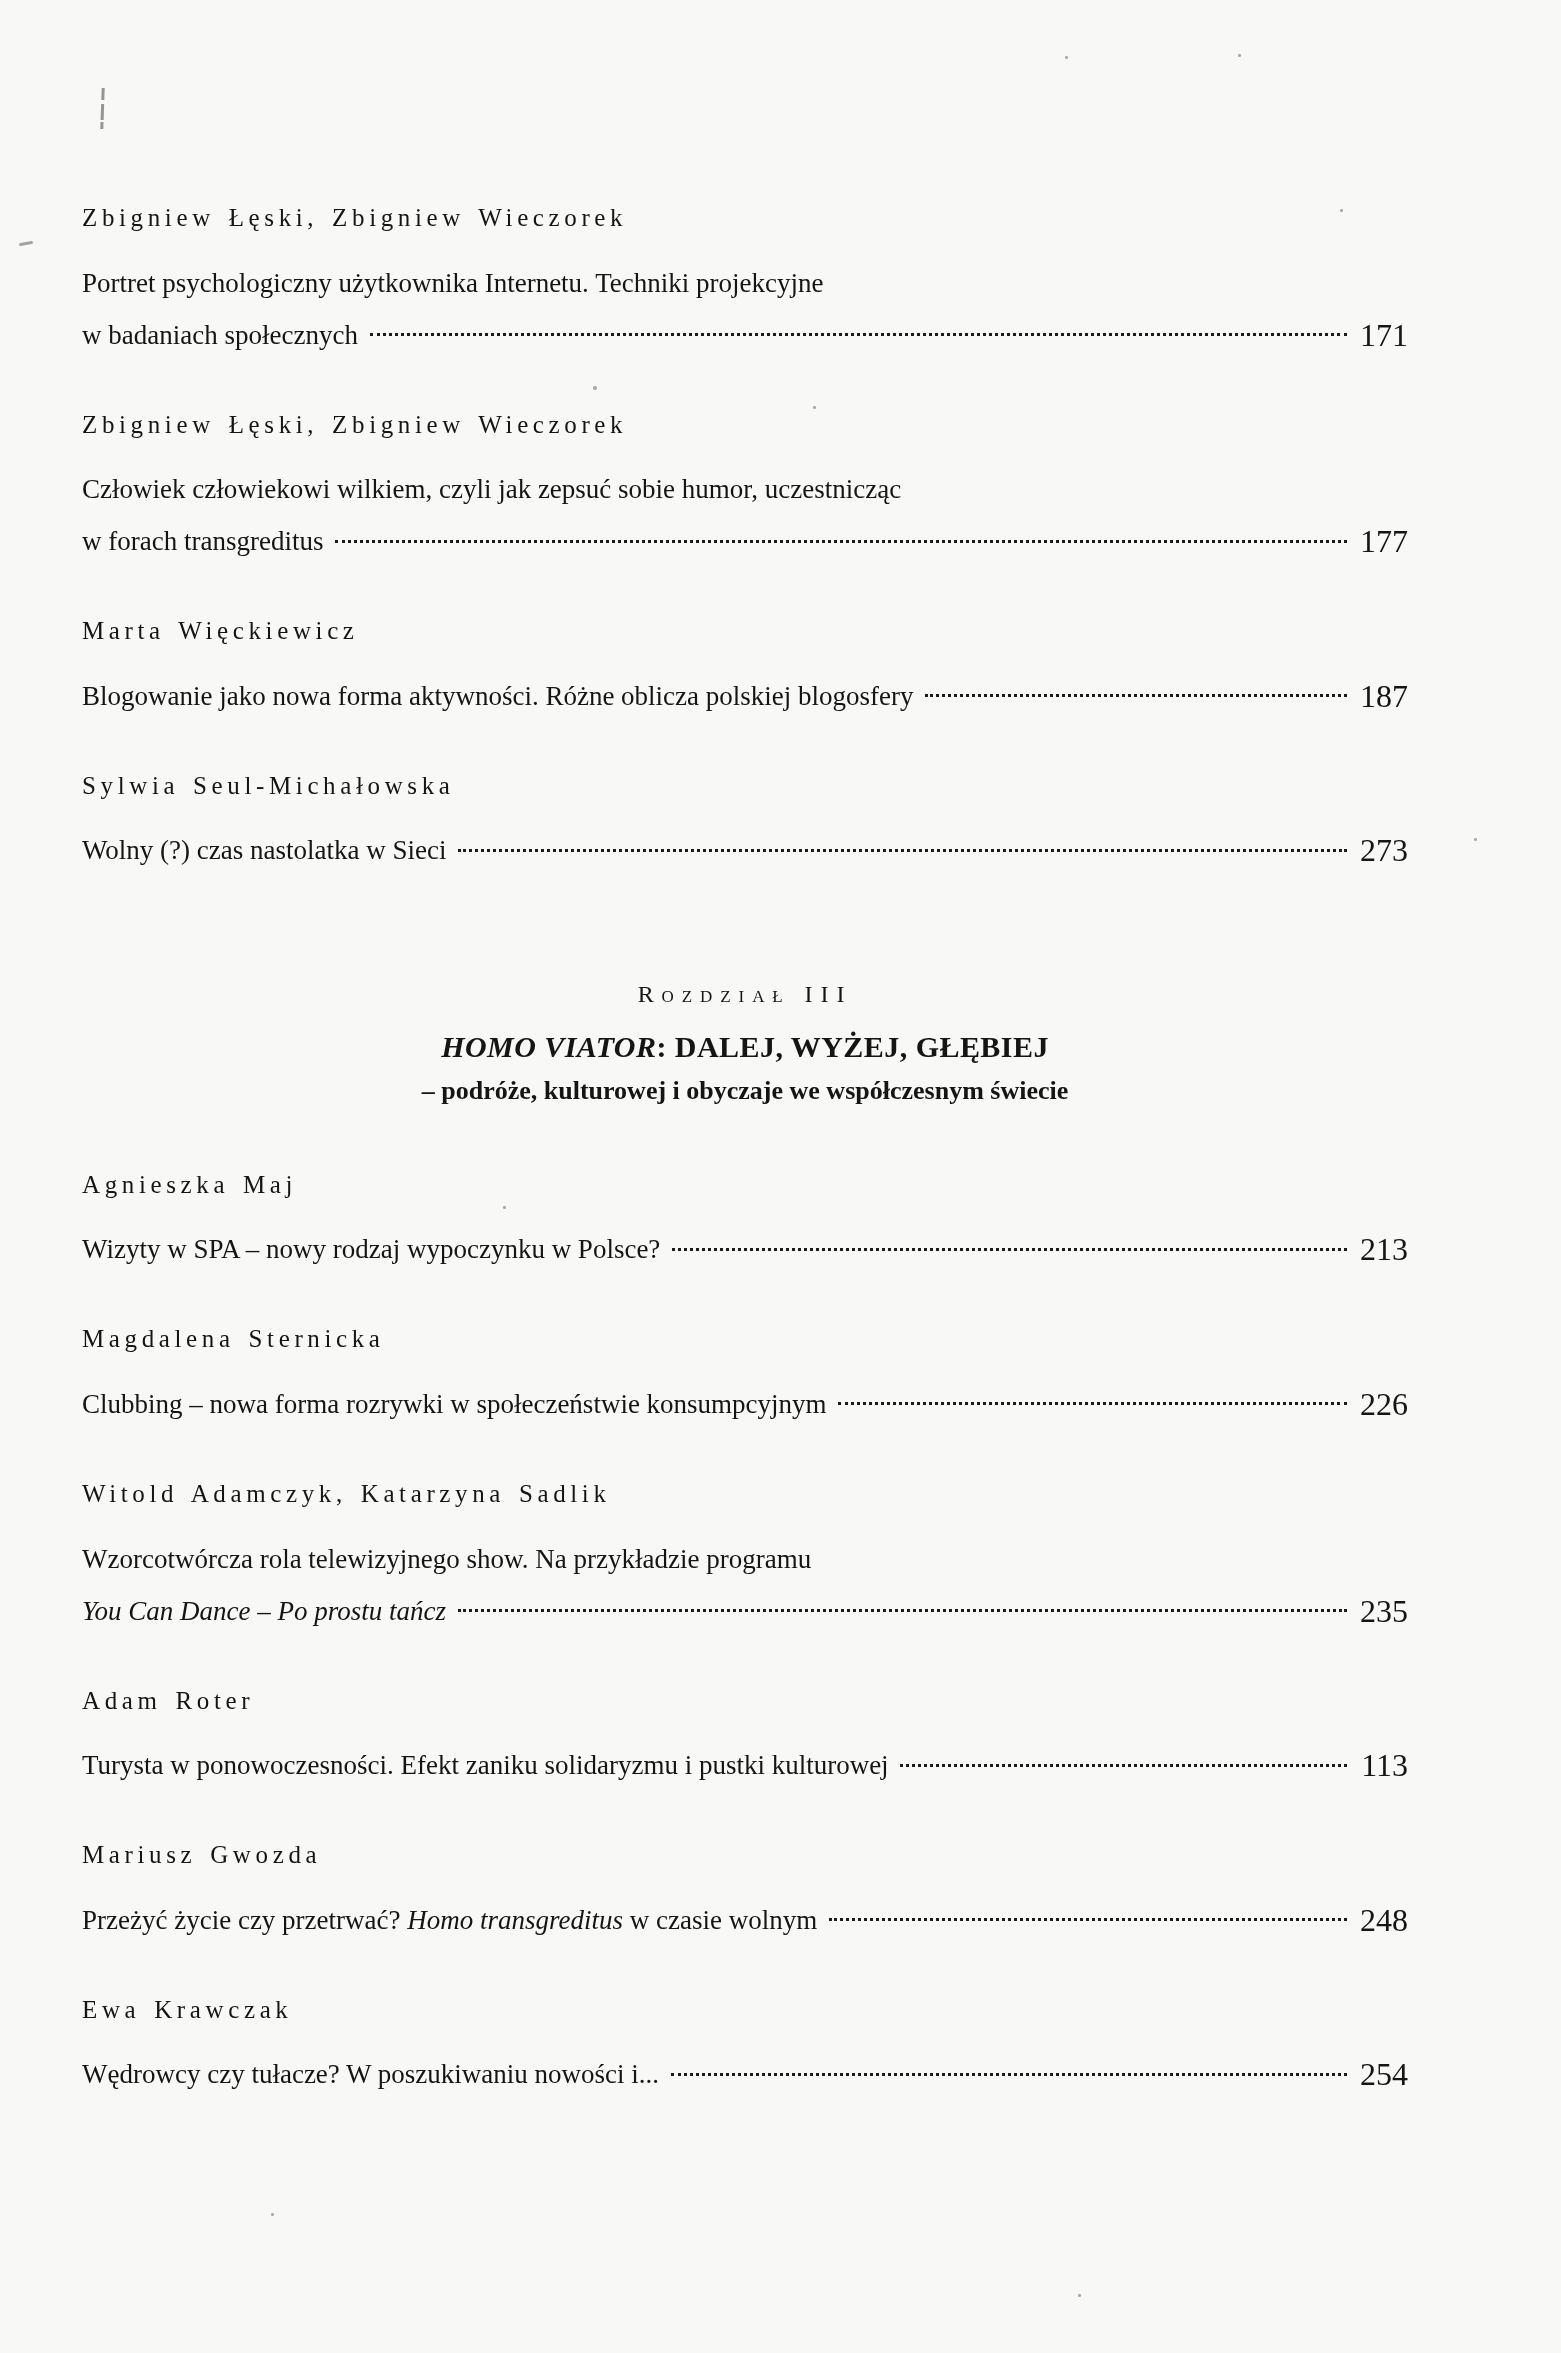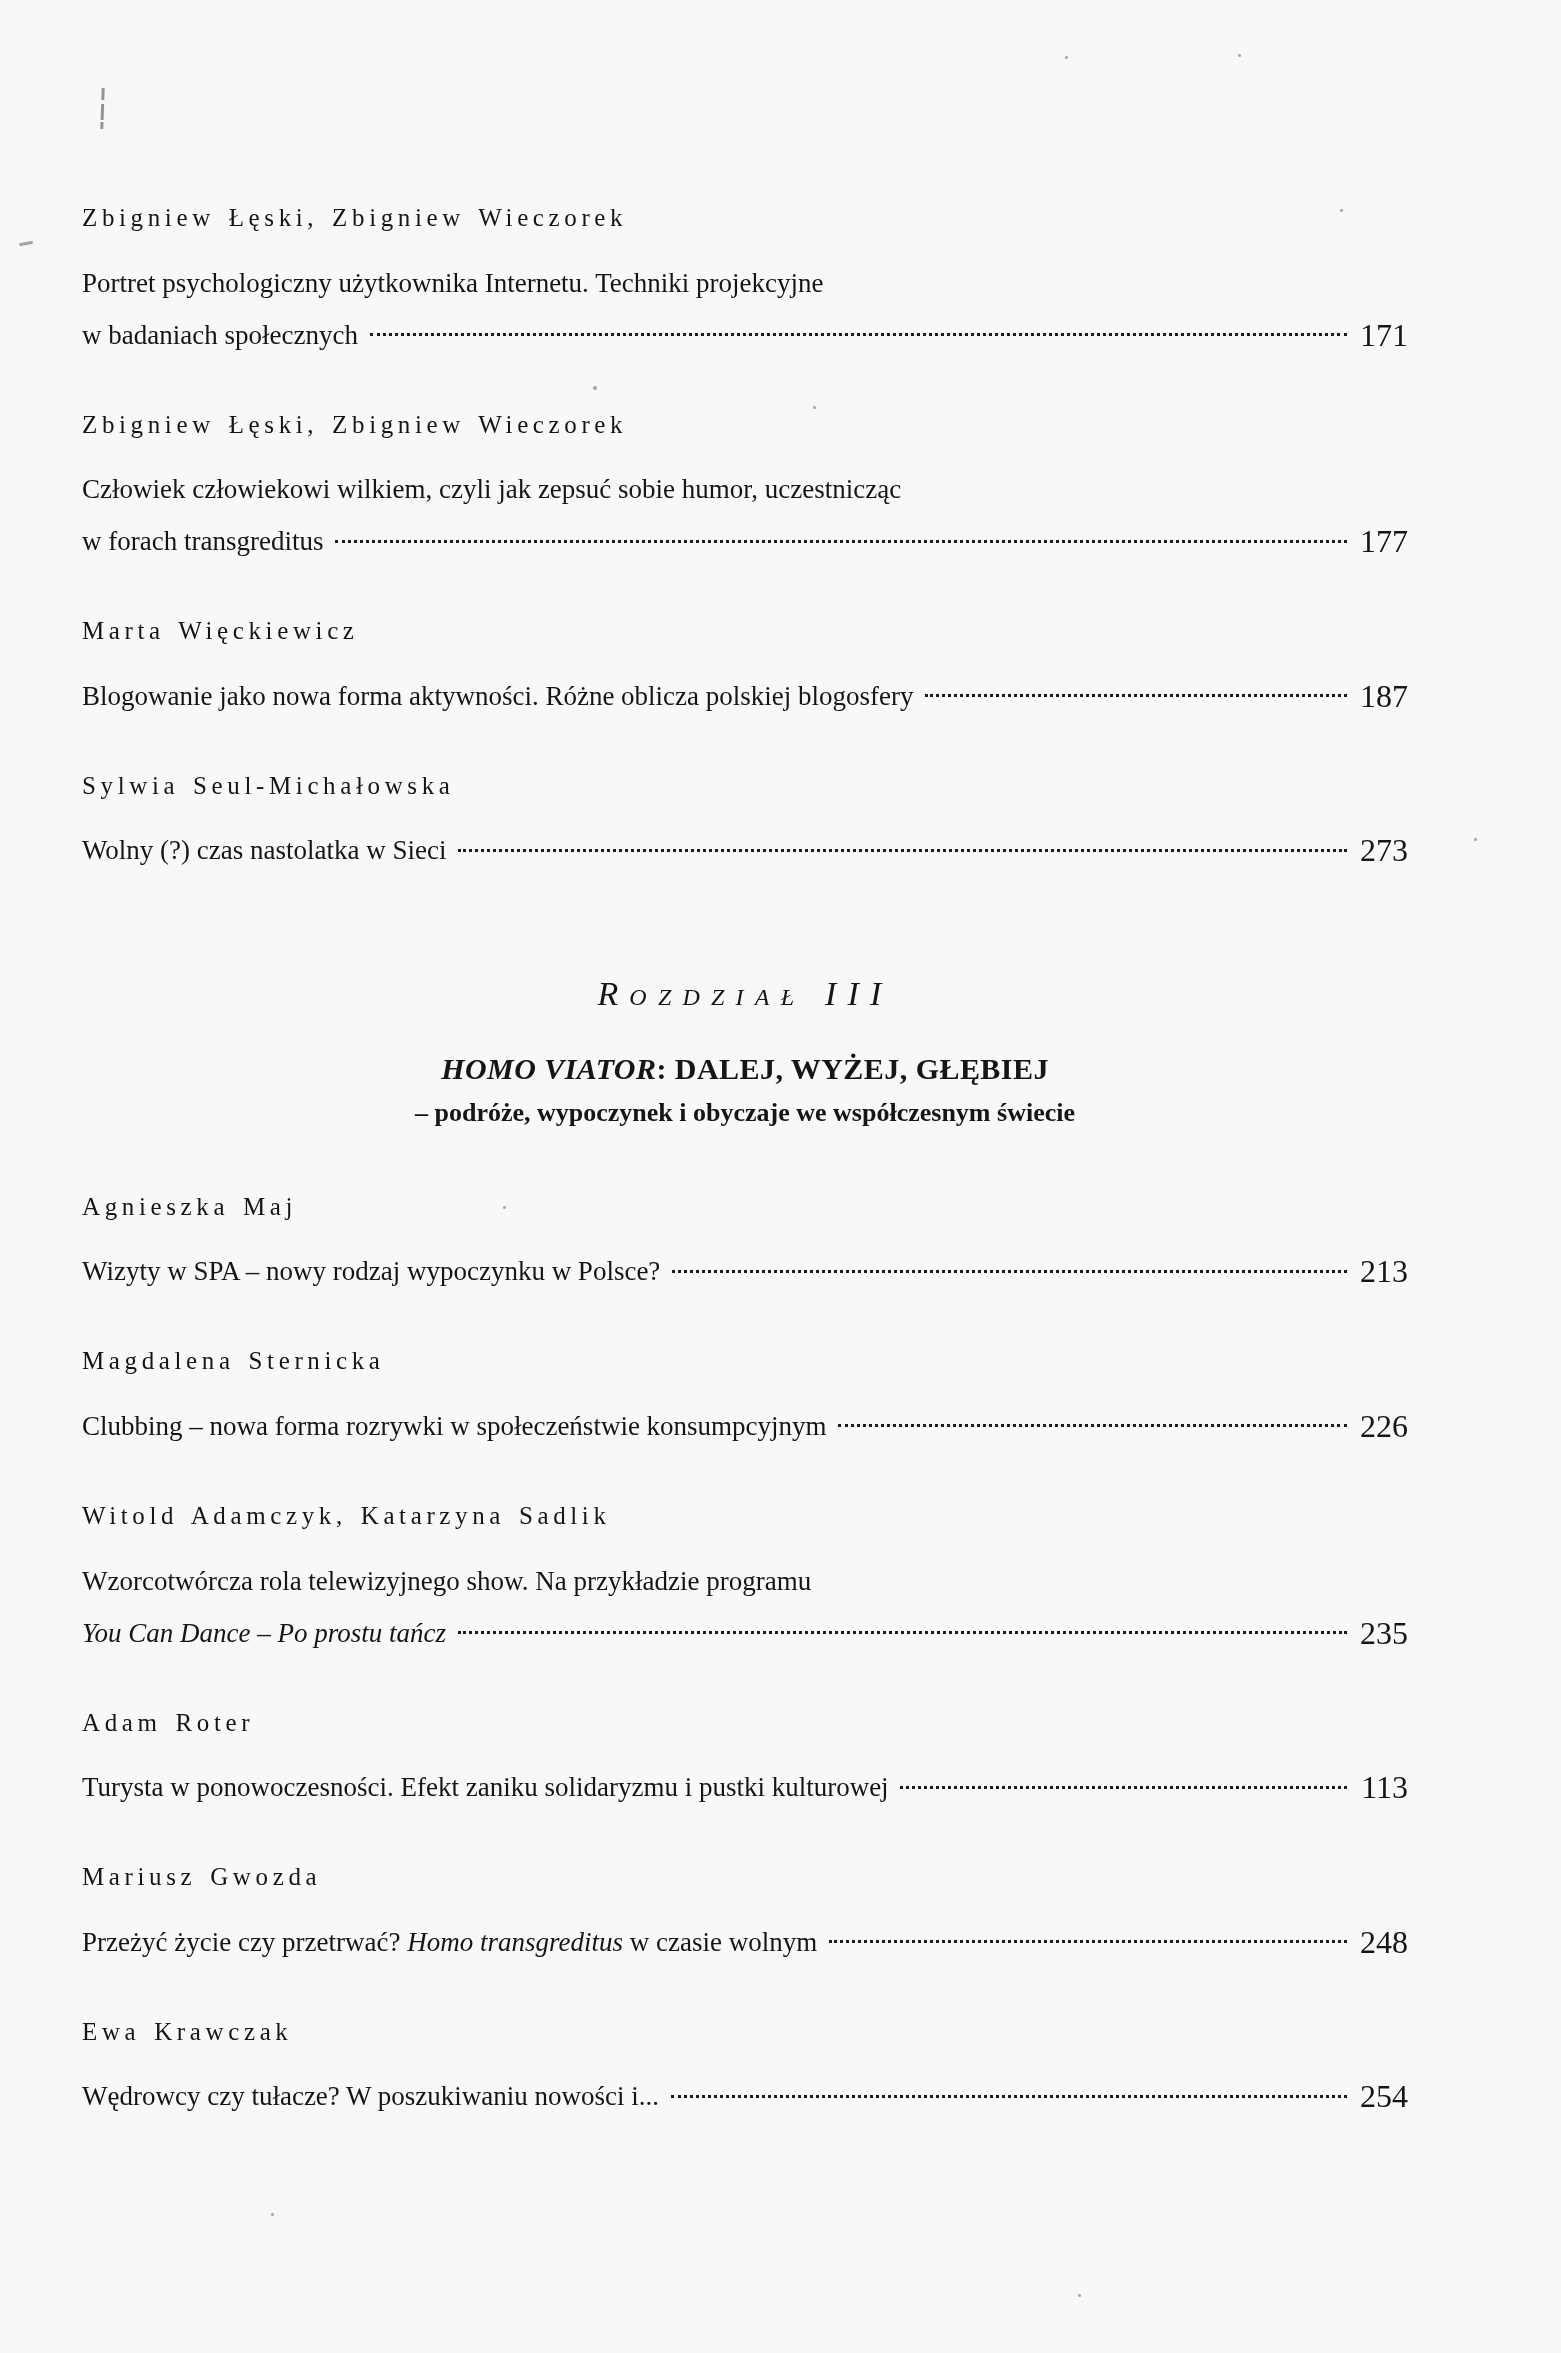--- a/index.html
+++ b/index.html
@@ -93,26 +93,25 @@
     font-size: 32px;
     min-width: 50px;
     text-align: right;
   }
   section.chapter {
     margin-top: 99px;
     margin-bottom: 59px;
     text-align: center;
   }
   .kicker {
-    font-size: 34px;
+    font-size: 24px;
     line-height: 38px;
     font-variant-caps: small-caps;
     letter-spacing: 0.33em;
-    margin-bottom: 36px;
-    font-style: italic;
+    margin-bottom: 14px;
   }
   .chapter-title {
     font-size: 30px;
     line-height: 40px;
     font-weight: bold;
     letter-spacing: 0.015em;
   }
   .chapter-subtitle {
     font-size: 26px;
     line-height: 36px;
@@ -171,21 +170,21 @@
         <div class="author">Sylwia Seul-Michałowska</div>
         <div class="title-line">
           <span class="title-text"><span>Wolny (?) czas nastolatka w Sieci</span></span>
           <span class="leader"></span>
           <span class="pageno">273</span>
         </div>
       </section>
       <section class="chapter">
         <div class="kicker">Rozdział III</div>
         <div class="chapter-title"><span class="italic">HOMO VIATOR</span><span>: DALEJ, WYŻEJ, GŁĘBIEJ</span></div>
-        <div class="chapter-subtitle">– podróże, wypoczynek i obyczaje we współczesnym świecie</div>
+        <div class="chapter-subtitle">– podróże, kulturowej i obyczaje we współczesnym świecie</div>
       </section>
       <section class="entry">
         <div class="author">Agnieszka Maj</div>
         <div class="title-line">
           <span class="title-text"><span>Wizyty w SPA – nowy rodzaj wypoczynku w Polsce?</span></span>
           <span class="leader"></span>
           <span class="pageno">213</span>
         </div>
       </section>
       <section class="entry">

